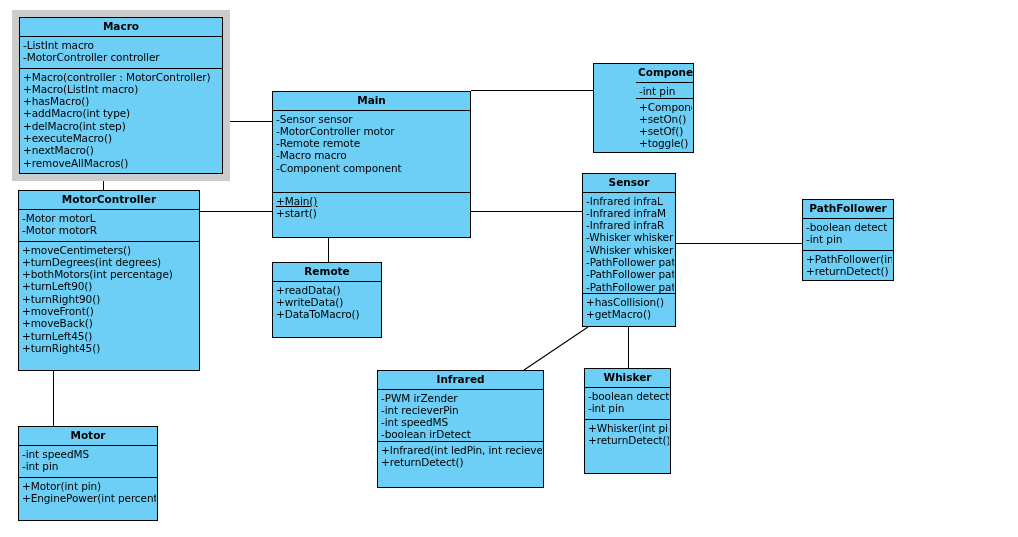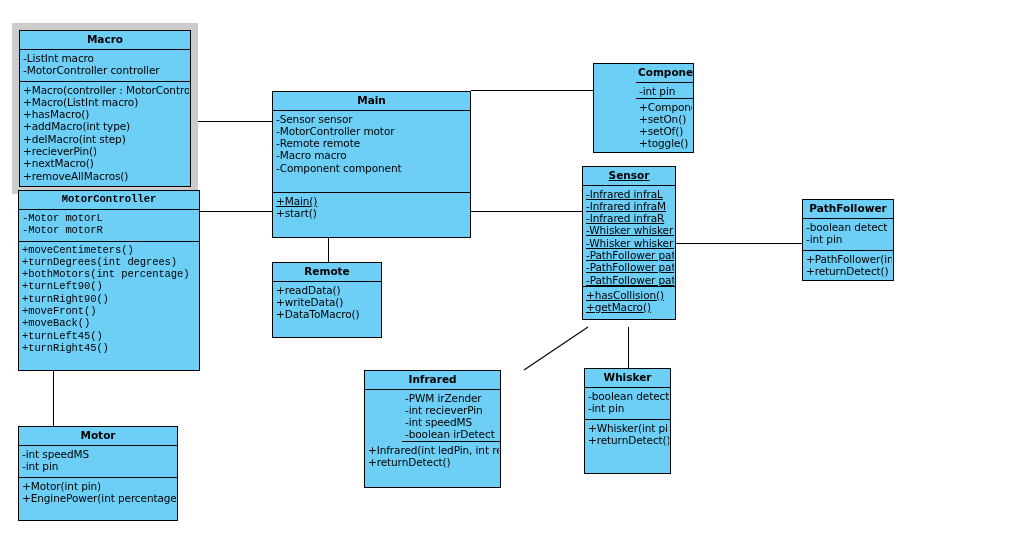--- a/index.html
+++ b/index.html
@@ -101,58 +101,58 @@
   <div class="conn h" style="left:471px; top:211px; width:111px;"></div>
 
   <div class="conn h" style="left:676px; top:243px; width:126px;"></div>
 
   <div class="conn v" style="left:628px; top:327px; height:41px;"></div>
 
   <svg class="conn-diag" style="left:0px; top:0px; width:1018px; height:537px;">
     <line x1="588" y1="327" x2="524" y2="370"></line>
   </svg>
 
-  <div class="umlclass selected" style="left:19px; top:30px; width:172px; height:157px;">
+  <div class="umlclass selected" style="left:19px; top:17px; width:204px; height:157px;">
     <div class="cls-title">Macro</div>
     <div class="cls-section attrs" style="height:32px;">
       <div class="member">-ListInt macro</div>
       <div class="member">-MotorController controller</div>
     </div>
     <div class="cls-section ops">
       <div class="member">+Macro(controller : MotorController)</div>
       <div class="member">+Macro(ListInt macro)</div>
       <div class="member">+hasMacro()</div>
       <div class="member">+addMacro(int type)</div>
       <div class="member">+delMacro(int step)</div>
-      <div class="member">+recieverPin()</div>
+      <div class="member">+executeMacro()</div>
       <div class="member">+nextMacro()</div>
       <div class="member">+removeAllMacros()</div>
     </div>
   </div>
 
-  <div class="umlclass" style="left:18px; top:190px; width:182px; height:181px;font-family:Liberation Mono, monospace;">
+  <div class="umlclass" style="left:18px; top:190px; width:182px; height:181px;">
     <div class="cls-title">MotorController</div>
     <div class="cls-section attrs" style="height:32px;">
       <div class="member">-Motor motorL</div>
       <div class="member">-Motor motorR</div>
     </div>
     <div class="cls-section ops">
       <div class="member">+moveCentimeters()</div>
       <div class="member">+turnDegrees(int degrees)</div>
       <div class="member">+bothMotors(int percentage)</div>
       <div class="member">+turnLeft90()</div>
       <div class="member">+turnRight90()</div>
       <div class="member">+moveFront()</div>
       <div class="member">+moveBack()</div>
       <div class="member">+turnLeft45()</div>
       <div class="member">+turnRight45()</div>
     </div>
   </div>
 
-  <div class="umlclass" style="left:18px; top:426px; width:160px; height:95px;">
+  <div class="umlclass" style="left:18px; top:426px; width:140px; height:95px;">
     <div class="cls-title">Motor</div>
     <div class="cls-section attrs" style="height:32px;">
       <div class="member">-int speedMS</div>
       <div class="member">-int pin</div>
     </div>
     <div class="cls-section ops">
       <div class="member">+Motor(int pin)</div>
       <div class="member">+EnginePower(int percentage)</div>
     </div>
   </div>
@@ -187,21 +187,21 @@
       <div class="member">-int pin</div>
     </div>
     <div class="cls-section ops">
       <div class="member">+Component(int pin)</div>
       <div class="member">+setOn()</div>
       <div class="member">+setOf()</div>
       <div class="member">+toggle()</div>
     </div>
   </div>
 
-  <div class="umlclass" style="left:582px; top:166px; width:94px; height:154px;text-decoration:underline;">
+  <div class="umlclass" style="left:582px; top:173px; width:94px; height:154px;">
     <div class="cls-title">Sensor</div>
     <div class="cls-section attrs" style="height:101px;">
       <div class="member">-Infrared infraL</div>
       <div class="member">-Infrared infraM</div>
       <div class="member">-Infrared infraR</div>
       <div class="member">-Whisker whiskerL</div>
       <div class="member">-Whisker whiskerR</div>
       <div class="member">-PathFollower pathL</div>
       <div class="member">-PathFollower pathM</div>
       <div class="member">-PathFollower pathR</div>
@@ -217,23 +217,23 @@
     <div class="cls-section attrs" style="height:32px;">
       <div class="member">-boolean detect</div>
       <div class="member">-int pin</div>
     </div>
     <div class="cls-section ops">
       <div class="member">+PathFollower(int pin)</div>
       <div class="member">+returnDetect()</div>
     </div>
   </div>
 
-  <div class="umlclass" style="left:364px; top:370px; width:137px; height:118px;">
+  <div class="umlclass" style="left:377px; top:370px; width:167px; height:118px;">
     <div class="cls-title">Infrared</div>
-    <div class="cls-section attrs" style="height:52px;margin-left:37px;">
+    <div class="cls-section attrs" style="height:52px;">
       <div class="member">-PWM irZender</div>
       <div class="member">-int recieverPin</div>
       <div class="member">-int speedMS</div>
       <div class="member">-boolean irDetect</div>
     </div>
     <div class="cls-section ops">
       <div class="member">+Infrared(int ledPin, int recieverPin)</div>
       <div class="member">+returnDetect()</div>
     </div>
   </div>

